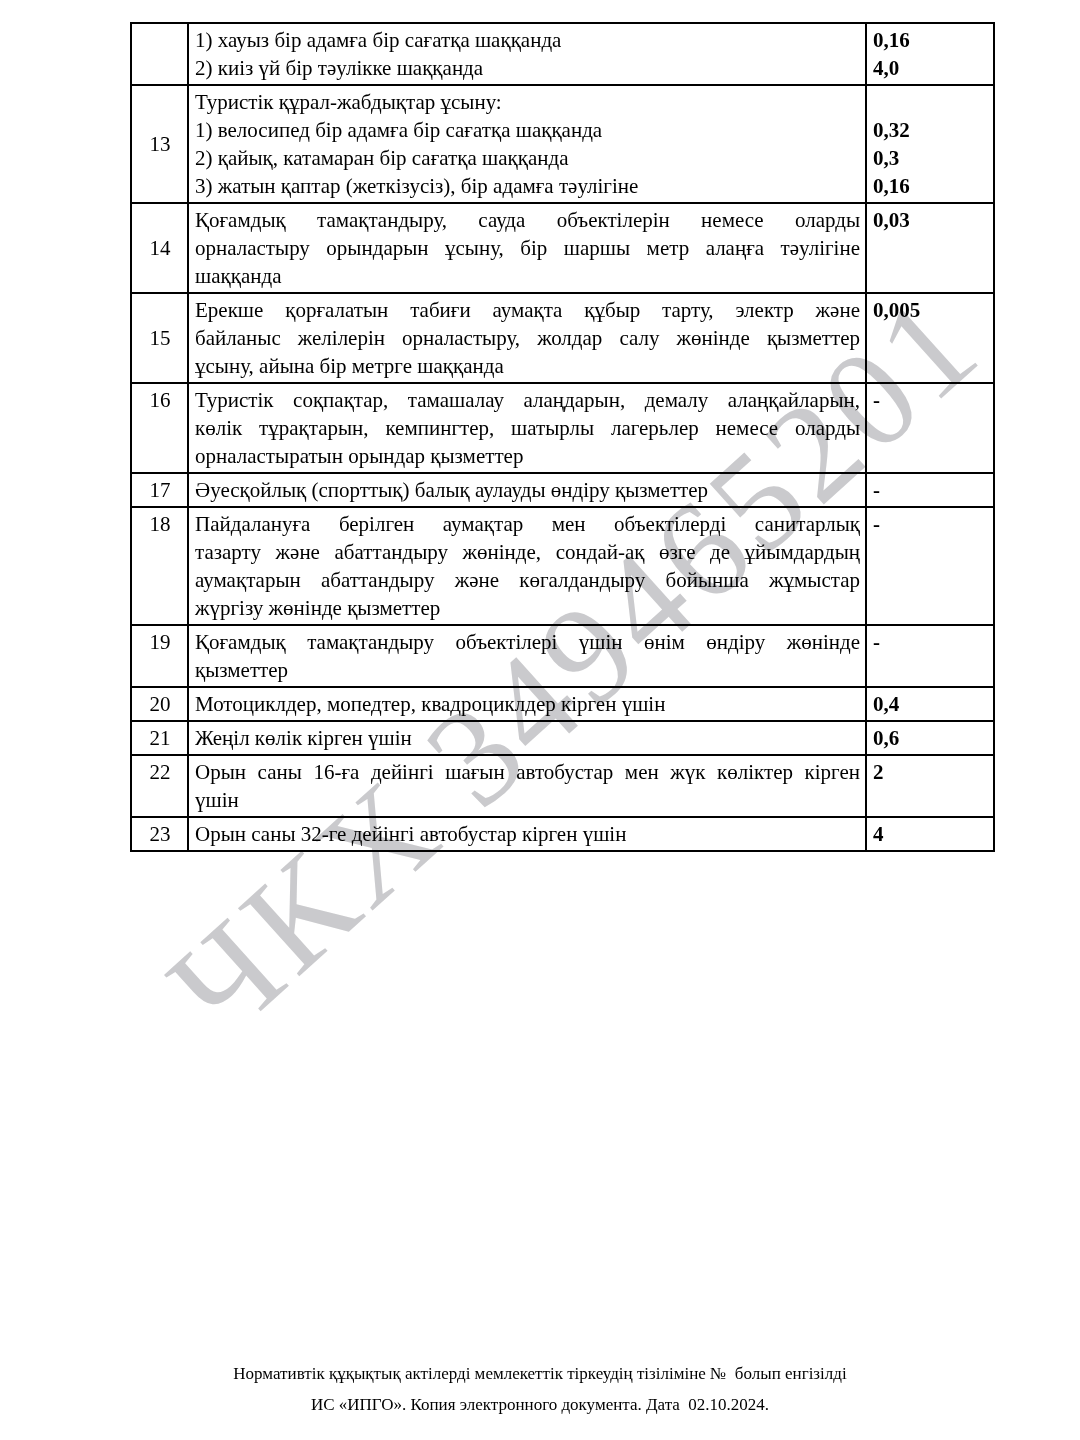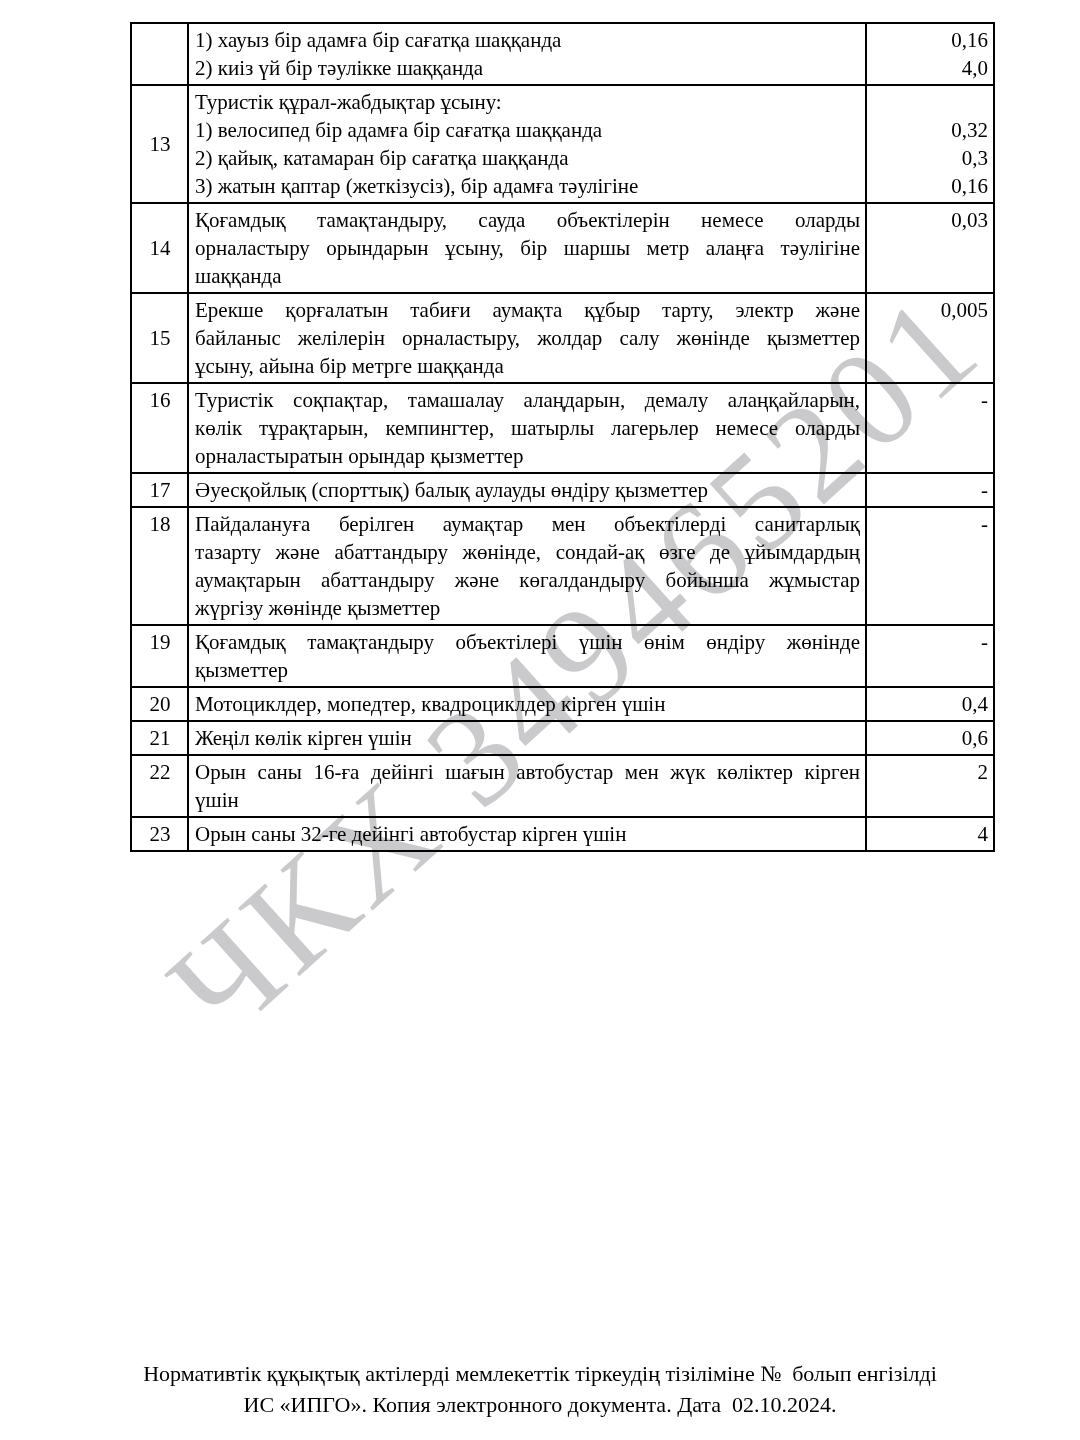--- a/index.html
+++ b/index.html
@@ -48,30 +48,30 @@
     text-align:center;
     padding-left:0; padding-right:0;border-radius:11px;
   }
   tr[data-valign="middle"] td.num { vertical-align:middle; }
   td.desc .line { min-height:28px; }
   td.desc .line.just {
     text-align:justify;
     text-align-last:justify;
   }
   td.val {
-    text-align:right;
-    padding-left:2px; padding-right:2px;
+    text-align:left;
+    padding-left:2px; padding-right:2px;font-weight:bold;
   }
   td.val .vline { height:28px; }
   .footer {
     position:absolute;
     left:0; top:1358px;
     width:1080px;
     text-align:center;
-    font-size:22px;
+    font-size:17px;
     line-height:31px;
     z-index:1;
   }
 </style>
 </head>
 <body>
 
 <div class="watermark">ЧКХ 349465201</div>
 
 <table class="tariff">

